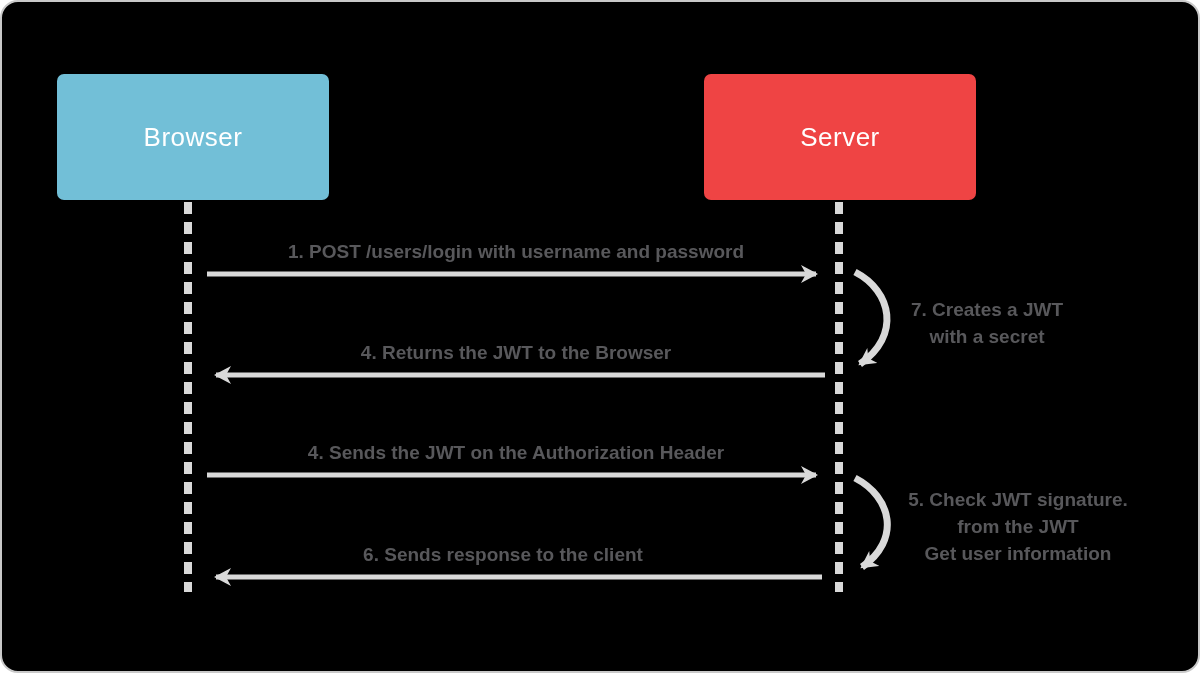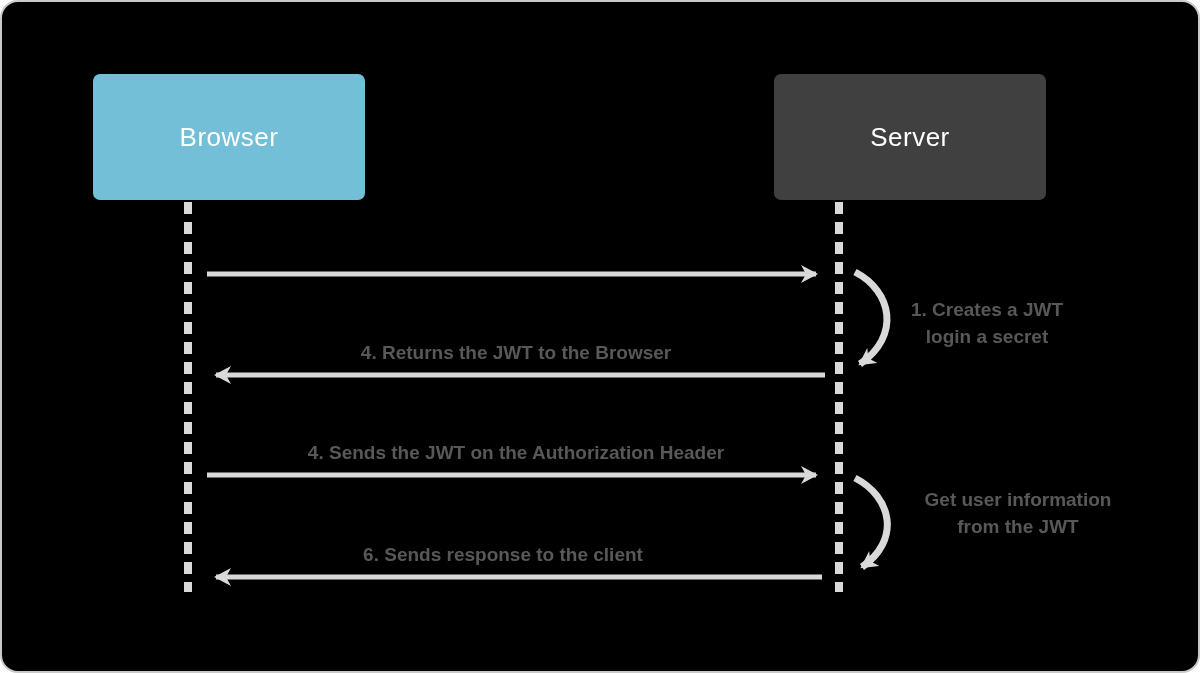--- a/index.html
+++ b/index.html
@@ -22,24 +22,23 @@
     top: 72px;
     width: 272px;
     height: 126px;
     border-radius: 7px;
     display: flex;
     align-items: center;
     justify-content: center;
     color: #ffffff;
     font-size: 26px;
     letter-spacing: 0.5px;
-    margin-left: 36px;
   }
   .actor-browser { left: 55px;  background: #72BFD7; }
-  .actor-server  { left: 736px; background: #404040; }
+  .actor-server  { left: 702px; background: #ef4444; }
 
   .lifeline {
     position: absolute;
     top: 200px;
     height: 390px;
     width: 8px;
     background: repeating-linear-gradient(to bottom, #D9D9D9 0px 12px, transparent 12px 20px);
   }
   .lifeline-browser { left: 182px; }
   .lifeline-server  { left: 833px; }
@@ -95,30 +94,32 @@
 
     <line x1="823" y1="373" x2="214" y2="373" stroke="#D9D9D9" stroke-width="5" marker-end="url(#head)"></line>
 
     <line x1="205" y1="473" x2="814" y2="473" stroke="#D9D9D9" stroke-width="5" marker-end="url(#head)"></line>
 
     <path d="M 853 476 C 890 495 899 538 860 565" fill="none" stroke="#D9D9D9" stroke-width="7" marker-end="url(#head)"></path>
 
     <line x1="820" y1="575" x2="214" y2="575" stroke="#D9D9D9" stroke-width="5" marker-end="url(#head)"></line>
   </svg>
 
+  <div class="msg-label label-1">1. POST /users/login with username and password</div>
 
   <div class="msg-label label-2">
-    <div>1. Creates a JWT</div>
-    <div>login a secret</div>
+    <div>7. Creates a JWT</div>
+    <div>with a secret</div>
   </div>
 
   <div class="msg-label label-3">4. Returns the JWT to the Browser</div>
 
   <div class="msg-label label-4">4. Sends the JWT on the Authorization Header</div>
 
   <div class="msg-label label-5">
+    <div>5. Check JWT signature.</div>
+    <div>from the JWT</div>
     <div>Get user information</div>
-    <div>from the JWT</div>
   </div>
 
   <div class="msg-label label-6">6. Sends response to the client</div>
 
 </div>
 
 </body></html>

